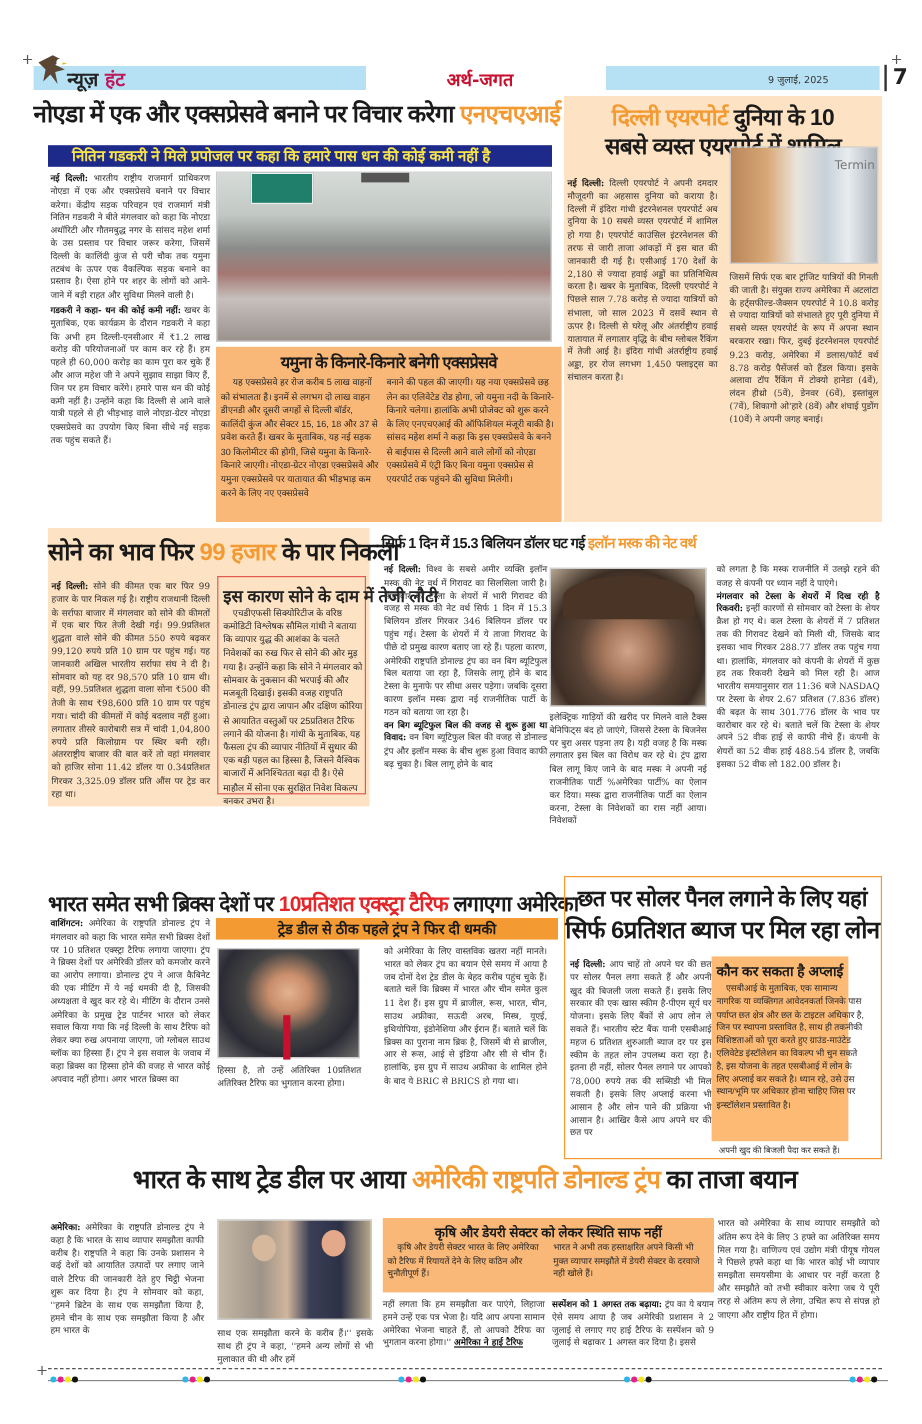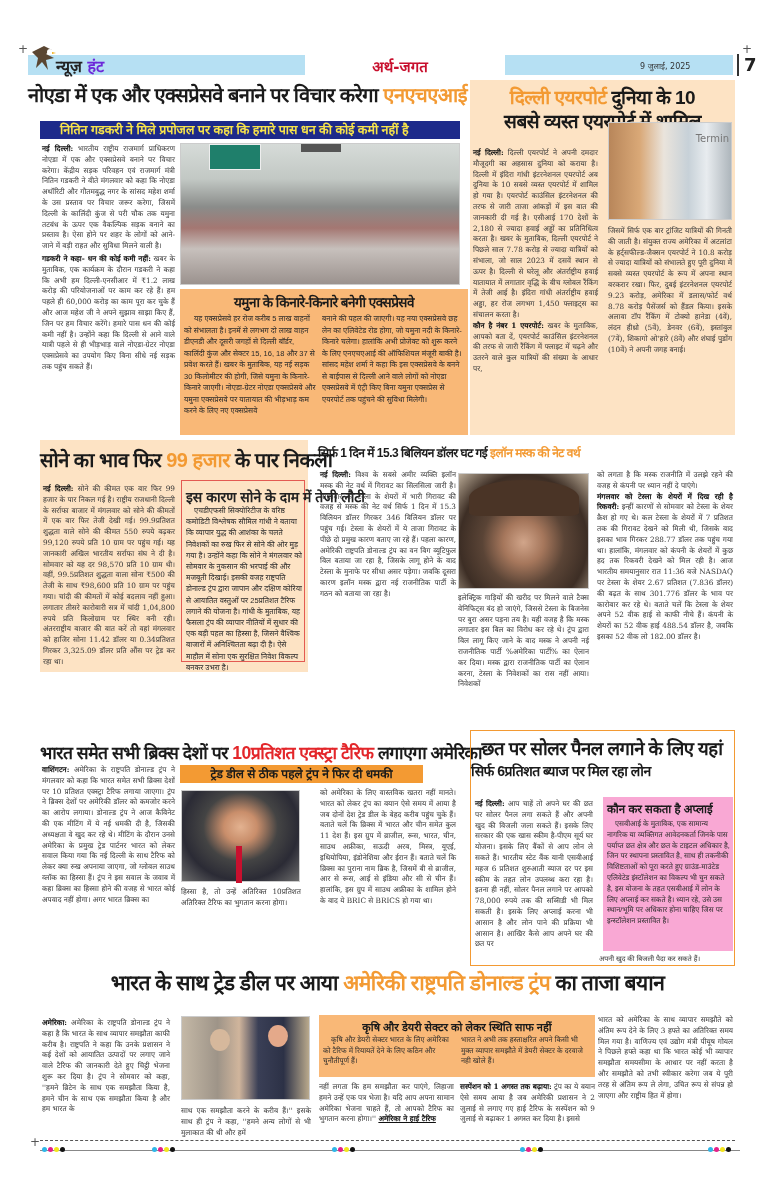--- a/index.html
+++ b/index.html
@@ -3,21 +3,21 @@
 <meta charset="utf-8">
 <style>
 *{box-sizing:border-box;margin:0;padding:0}
 body{width:768px;height:1187px;background:#fff;font-family:"DejaVu Sans",sans-serif;color:#222;position:relative;overflow:hidden}
 .abs{position:absolute}
 .reg{position:absolute;font-size:12px;color:#555;line-height:1}
 .masthead{position:absolute;left:28px;top:55px;width:465px;height:20px;background:#b6e0f3}
 .masthead2{position:absolute;left:305px;top:55px;width:200px;height:20px;background:#fff}
 .masthead3{position:absolute;left:505px;top:55px;width:228px;height:20px;background:#b6e0f3}
 .logo-text{position:absolute;left:56px;top:55px;font-size:16px;font-weight:bold;color:#222}
-.logo-text span{color:#6d28d9}
+.logo-text span{color:#be185d}
 .section{position:absolute;left:300px;top:56px;width:200px;text-align:center;font-size:15px;font-weight:bold;color:#c8102e}
 .date{position:absolute;left:640px;top:60px;font-size:8px;color:#333}
 .pageno{position:absolute;left:737px;top:54px;font-size:18px;font-weight:bold;color:#222;border-left:2px solid #333;padding-left:5px;height:22px}
 .eagle{position:absolute;left:30px;top:44px;width:26px;height:30px}
 .head{font-family:"Liberation Sans",sans-serif;font-weight:bold;color:#1a1a1a;letter-spacing:-0.5px;white-space:nowrap}
 .orange{color:#f39a33}
 .red{color:#e3262a}
 .txt{font-family:"DejaVu Serif",serif;font-size:7.3px;line-height:10.8px;color:#333;text-align:justify}
 .txt b{color:#111}
 .photo{position:absolute;border:1px solid #ccc}
@@ -69,21 +69,20 @@
 </div>
 
 <div class="abs" style="left:470px;top:80px;width:265px;height:355px;background:#fde3c4">
   <div class="abs head" style="left:0;top:4px;width:265px;text-align:center;font-size:19px">
     <span class="orange">दिल्ली एयरपोर्ट</span>
     <span>दुनिया के 10</span>
   </div>
   <div class="abs head" style="left:0;top:28px;width:265px;text-align:center;font-size:19px">सबसे व्यस्त एयरपोर्ट में शामिल</div>
   <div class="abs txt" style="left:3px;top:68px;width:125px">
     <p><b>नई दिल्ली:</b> <span>दिल्ली एयरपोर्ट ने अपनी दमदार मौजूदगी का अहसास दुनिया को कराया है। दिल्ली में इंदिरा गांधी इंटरनेशनल एयरपोर्ट अब दुनिया के 10 सबसे व्यस्त एयरपोर्ट में शामिल हो गया है। एयरपोर्ट काउंसिल इंटरनेशनल की तरफ से जारी ताजा आंकड़ों में इस बात की जानकारी दी गई है। एसीआई 170 देशों के 2,180 से ज्यादा हवाई अड्डों का प्रतिनिधित्व करता है। खबर के मुताबिक, दिल्ली एयरपोर्ट ने पिछले साल 7.78 करोड़ से ज्यादा यात्रियों को संभाला, जो साल 2023 में दसवें स्थान से ऊपर है। दिल्ली से घरेलू और अंतर्राष्ट्रीय हवाई यातायात में लगातार वृद्धि के बीच ग्लोबल रैंकिंग में तेजी आई है। इंदिरा गांधी अंतर्राष्ट्रीय हवाई अड्डा, हर रोज लगभग 1,450 फ्लाइट्स का संचालन करता है।</span></p>
-    <p><b>कौन है नंबर 1 एयरपोर्ट:</b> <span>खबर के मुताबिक, आपको बता दें, एयरपोर्ट काउंसिल इंटरनेशनल की तरफ से जारी रैंकिंग में फ्लाइट में चढ़ने और उतरने वाले कुल यात्रियों की संख्या के आधार पर,</span></p>
   </div>
   <div class="photo" style="left:138px;top:42px;width:124px;height:98px;background:linear-gradient(90deg,#b8865a 0%,#d9a877 25%,#eae4dc 45%,#c7d1d8 65%,#e8ecef 80%,#aeb6bc 100%)">
     <span class="abs" style="right:2px;top:10px;font-size:10px;color:#777">Termin</span>
   </div>
   <div class="abs txt" style="left:138px;top:146px;width:124px">जिसमें सिर्फ एक बार ट्रांजिट यात्रियों की गिनती की जाती है। संयुक्त राज्य अमेरिका में अटलांटा के हर्ट्सफील्ड-जैक्सन एयरपोर्ट ने 10.8 करोड़ से ज्यादा यात्रियों को संभालते हुए पूरी दुनिया में सबसे व्यस्त एयरपोर्ट के रूप में अपना स्थान बरकरार रखा। फिर, दुबई इंटरनेशनल एयरपोर्ट 9.23 करोड़, अमेरिका में डलास/फोर्ट वर्थ 8.78 करोड़ पैसेंजर्स को हैंडल किया। इसके अलावा टॉप रैंकिंग में टोक्यो हानेडा (4वें), लंदन हीथ्रो (5वें), डेनवर (6वें), इस्तांबुल (7वें), शिकागो ओ'हारे (8वें) और शंघाई पुडोंग (10वें) ने अपनी जगह बनाई।</div>
 </div>
 
 <div class="abs" style="left:40px;top:440px;width:268px;height:232px;background:#fde3c4">
   <div class="abs head" style="left:0;top:6px;width:214px;text-align:center;font-size:20px">
     <span>सोने का भाव फिर</span>
@@ -99,57 +98,58 @@
   </div>
 </div>
 
 <div>
   <div class="abs head" style="left:318px;top:444px;font-size:12px">
     <span>सिर्फ 1 दिन में 15.3 बिलियन डॉलर घट गई</span>
     <span class="orange">इलॉन मस्क  की नेट वर्थ</span>
   </div>
   <div class="abs txt" style="left:320px;top:470px;width:136px">
     <p><b>नई दिल्ली:</b> <span>विश्व के सबसे अमीर व्यक्ति इलॉन मस्क की नेट वर्थ में गिरावट का सिलसिला जारी है। मंगलवार को टेस्ला के शेयरों में भारी गिरावट की वजह से मस्क की नेट वर्थ सिर्फ 1 दिन में 15.3 बिलियन डॉलर गिरकर 346 बिलियन डॉलर पर पहुंच गई। टेस्ला के शेयरों में ये ताजा गिरावट के पीछे दो प्रमुख कारण बताए जा रहे हैं। पहला कारण, अमेरिकी राष्ट्रपति डोनाल्ड ट्रंप का वन बिग ब्यूटिफुल बिल बताया जा रहा है, जिसके लागू होने के बाद टेस्ला के मुनाफे पर सीधा असर पड़ेगा। जबकि दूसरा कारण इलॉन मस्क द्वारा नई राजनीतिक पार्टी के गठन को बताया जा रहा है।</span></p>
+    <p><b>वन बिग ब्यूटिफुल बिल की वजह से शुरू हुआ था विवाद:</b> <span>वन बिग ब्यूटिफुल बिल की वजह से डोनाल्ड ट्रंप और इलॉन मस्क के बीच शुरू हुआ विवाद काफी बढ़ चुका है। बिल लागू होने के बाद</span></p>
   </div>
   <div class="photo" style="left:458px;top:473px;width:131px;height:116px;background:radial-gradient(ellipse at 50% 60%,#d1a58a 0%,#a6775c 22%,#5a4436 45%,#3d2e25 70%,#b8a995 100%)">
     <div class="abs" style="left:10px;top:6px;width:110px;height:36px;border-radius:50% 50% 10% 10%;background:#4a3426"></div>
   </div>
   <div class="abs txt" style="left:458px;top:593px;width:131px">इलेक्ट्रिक गाड़ियों की खरीद पर मिलने वाले टैक्स बेनिफिट्स बंद हो जाएंगे, जिससे टेस्ला के बिजनेस पर बुरा असर पड़ना तय है। यही वजह है कि मस्क लगातार इस बिल का विरोध कर रहे थे। ट्रंप द्वारा बिल लागू किए जाने के बाद मस्क ने अपनी नई राजनीतिक पार्टी %अमेरिका पार्टी% का ऐलान कर दिया। मस्क द्वारा राजनीतिक पार्टी का ऐलान करना, टेस्ला के निवेशकों का रास नहीं आया। निवेशकों</div>
   <div class="abs txt" style="left:597px;top:470px;width:136px">
     <p>को लगता है कि मस्क राजनीति में उलझे रहने की वजह से कंपनी पर ध्यान नहीं दे पाएंगे।</p>
     <p><b>मंगलवार को टेस्ला के शेयरों में दिख रही है रिकवरी:</b> <span>इन्हीं कारणों से सोमवार को टेस्ला के शेयर क्रैश हो गए थे। कल टेस्ला के शेयरों में 7 प्रतिशत तक की गिरावट देखने को मिली थी, जिसके बाद इसका भाव गिरकर 288.77 डॉलर तक पहुंच गया था। हालांकि, मंगलवार को कंपनी के शेयरों में कुछ हद तक रिकवरी देखने को मिल रही है। आज भारतीय समयानुसार रात 11:36 बजे NASDAQ पर टेस्ला के शेयर 2.67 प्रतिशत (7.836 डॉलर) की बढ़त के साथ 301.776 डॉलर के भाव पर कारोबार कर रहे थे। बताते चलें कि टेस्ला के शेयर अपने 52 वीक हाई से काफी नीचे हैं। कंपनी के शेयरों का 52 वीक हाई 488.54 डॉलर है, जबकि इसका 52 वीक लो 182.00 डॉलर है।</span></p>
   </div>
 </div>
 
 <div>
   <div class="abs head" style="left:40px;top:740px;font-size:17.5px">
     <span>भारत समेत सभी ब्रिक्स देशों पर</span>
     <span class="red">10प्रतिशत एक्स्ट्रा टैरिफ</span>
     <span>लगाएगा अमेरिका</span>
   </div>
   <div class="abs txt" style="left:42px;top:765px;width:133px">
     <p><b>वाशिंगटन:</b> <span>अमेरिका के राष्ट्रपति डोनाल्ड ट्रंप ने मंगलवार को कहा कि भारत समेत सभी ब्रिक्स  देशों पर 10 प्रतिशत एक्स्ट्रा टैरिफ लगाया जाएगा। ट्रंप ने ब्रिक्स देशों पर अमेरिकी डॉलर को कमजोर करने का आरोप लगाया। डोनाल्ड ट्रंप ने आज कैबिनेट की एक मीटिंग में ये नई धमकी दी है, जिसकी अध्यक्षता वे खुद कर रहे थे। मीटिंग के दौरान उनसे अमेरिका के प्रमुख ट्रेड पार्टनर भारत को लेकर सवाल किया गया कि नई दिल्ली के साथ टैरिफ को लेकर क्या रुख अपनाया जाएगा, जो ग्लोबल साउथ ब्लॉक का हिस्सा हैं। ट्रंप ने इस सवाल के जवाब में कहा ब्रिक्स का हिस्सा होने की वजह से भारत कोई अपवाद नहीं होगा। अगर भारत ब्रिक्स का</span></p>
   </div>
-  <div class="abs" style="left:180px;top:765px;width:243px;height:18px;background:#f39a33;font-family:'Liberation Sans',sans-serif;font-weight:bold;font-size:12px;line-height:18px;color:#1a1a1a;text-align:center;white-space:nowrap">ट्रेड डील से ठीक पहले ट्रंप ने फिर दी धमकी</div>
+  <div class="abs" style="left:180px;top:765px;width:285px;height:18px;background:#f39a33;font-family:'Liberation Sans',sans-serif;font-weight:bold;font-size:12px;line-height:18px;color:#1a1a1a;text-align:center;white-space:nowrap">ट्रेड डील से ठीक पहले ट्रंप ने फिर दी धमकी</div>
   <div class="photo" style="left:181px;top:790px;width:119px;height:92px;background:radial-gradient(ellipse at 50% 40%,#e3b290 0%,#c98e6b 20%,#444 45%,#2b2b35 70%,#6c6c6c 100%)">
     <div class="abs" style="left:54px;top:55px;width:6px;height:37px;background:#c8102e"></div>
   </div>
   <div class="abs txt" style="left:181px;top:887px;width:120px">
     <p>हिस्सा है, तो उन्हें अतिरिक्त 10प्रतिशत अतिरिक्त टैरिफ का भुगतान करना होगा।</p>
   </div>
   <div class="abs txt" style="left:320px;top:788px;width:136px">को अमेरिका के लिए वास्तविक खतरा नहीं मानते। भारत को लेकर ट्रंप का बयान ऐसे समय में आया है जब दोनों देश ट्रेड डील के बेहद करीब पहुंच चुके हैं। बताते चलें कि ब्रिक्स में भारत और चीन समेत कुल 11 देश हैं। इस ग्रुप में ब्राजील, रूस, भारत, चीन, साउथ अफ्रीका, सऊदी अरब, मिस्त्र, यूएई, इथियोपिया, इंडोनेशिया और ईरान हैं। बताते चलें कि ब्रिक्स का पुराना नाम ब्रिक है, जिसमें बी से ब्राजील, आर से रूस, आई से इंडिया और सी से चीन हैं। हालांकि, इस ग्रुप में साउथ अफ्रीका के शामिल होने के बाद ये BRIC से BRICS  हो गया था।</div>
 </div>
 
 <div class="abs" style="left:470px;top:730px;width:265px;height:236px;border:1.5px solid #f39a33">
   <div class="abs head" style="left:0;top:4px;width:262px;text-align:center;font-size:18.5px">छत पर सोलर पैनल लगाने के लिए यहां</div>
-  <div class="abs head" style="left:0;top:30px;width:262px;text-align:left;font-size:14px">सिर्फ 6प्रतिशत ब्याज पर मिल रहा लोन</div>
+  <div class="abs head" style="left:0;top:30px;width:262px;text-align:right;font-size:20px">सिर्फ 6प्रतिशत ब्याज पर मिल रहा लोन</div>
   <div class="abs txt" style="left:4px;top:68px;width:118px">
     <p><b>नई दिल्ली:</b> <span>आप चाहें तो अपने घर की छत पर सोलर पैनल लगा सकते हैं और अपनी खुद की बिजली जला सकते हैं। इसके लिए सरकार की एक खास स्कीम है-पीएम सूर्य घर योजना। इसके लिए बैंकों से आप लोन ले सकते हैं। भारतीय स्टेट बैंक यानी एसबीआई महज 6 प्रतिशत शुरुआती ब्याज दर पर इस स्कीम के तहत लोन उपलब्ध करा रहा है। इतना ही नहीं, सोलर पैनल लगाने पर आपको 78,000 रुपये तक की सब्सिडी भी मिल सकती है। इसके लिए अप्लाई करना भी आसान है और लोन पाने की प्रक्रिया भी आसान है। आखिर कैसे आप अपने घर की छत पर</span></p>
   </div>
-  <div class="abs" style="left:132px;top:66px;width:130px;height:154px;background:#f9a8d4">
+  <div class="abs" style="left:122px;top:66px;width:114px;height:154px;background:#fdba74">
     <div class="abs" style="left:4px;top:4px;font-family:'Liberation Sans',sans-serif;font-weight:bold;font-size:11.5px;color:#1a1a1a;white-space:nowrap">कौन कर सकता है अप्लाई</div>
     <div class="abs" style="left:4px;top:22px;width:123px;font-family:'Liberation Sans',sans-serif;font-size:7.3px;line-height:10.8px;color:#2a2a2a;text-indent:8px">एसबीआई के मुताबिक, एक सामान्य नागरिक या व्यक्तिगत आवेदनकर्ता जिनके पास पर्याप्त छत क्षेत्र और छत के टाइटल अधिकार है, जिन पर स्थापना प्रस्तावित है, साथ ही तकनीकी विशिष्टताओं को पूरा करते हुए ग्राउंड-माउंटेड एलिवेटेड इंस्टॉलेशन का विकल्प भी चुन सकते है, इस योजना के तहत एसबीआई में लोन के लिए अप्लाई कर सकते है। ध्यान रहे, उसे उस स्थान/भूमि पर अधिकार होना चाहिए जिस पर इन्स्टॉलेशन प्रस्तावित है।</div>
   </div>
   <div class="abs" style="left:128px;top:223px;font-family:Liberation Sans, sans-serif;font-size:7px;color:#333;white-space:nowrap">अपनी खुद की बिजली पैदा कर सकते हैं।</div>
 </div>
 
 <div>
   <div class="abs head" style="left:40px;top:968px;width:695px;text-align:center;font-size:21px">
     <span>भारत के साथ ट्रेड डील पर आया</span>
     <span class="orange">अमेरिकी राष्ट्रपति डोनाल्ड ट्रंप</span>

